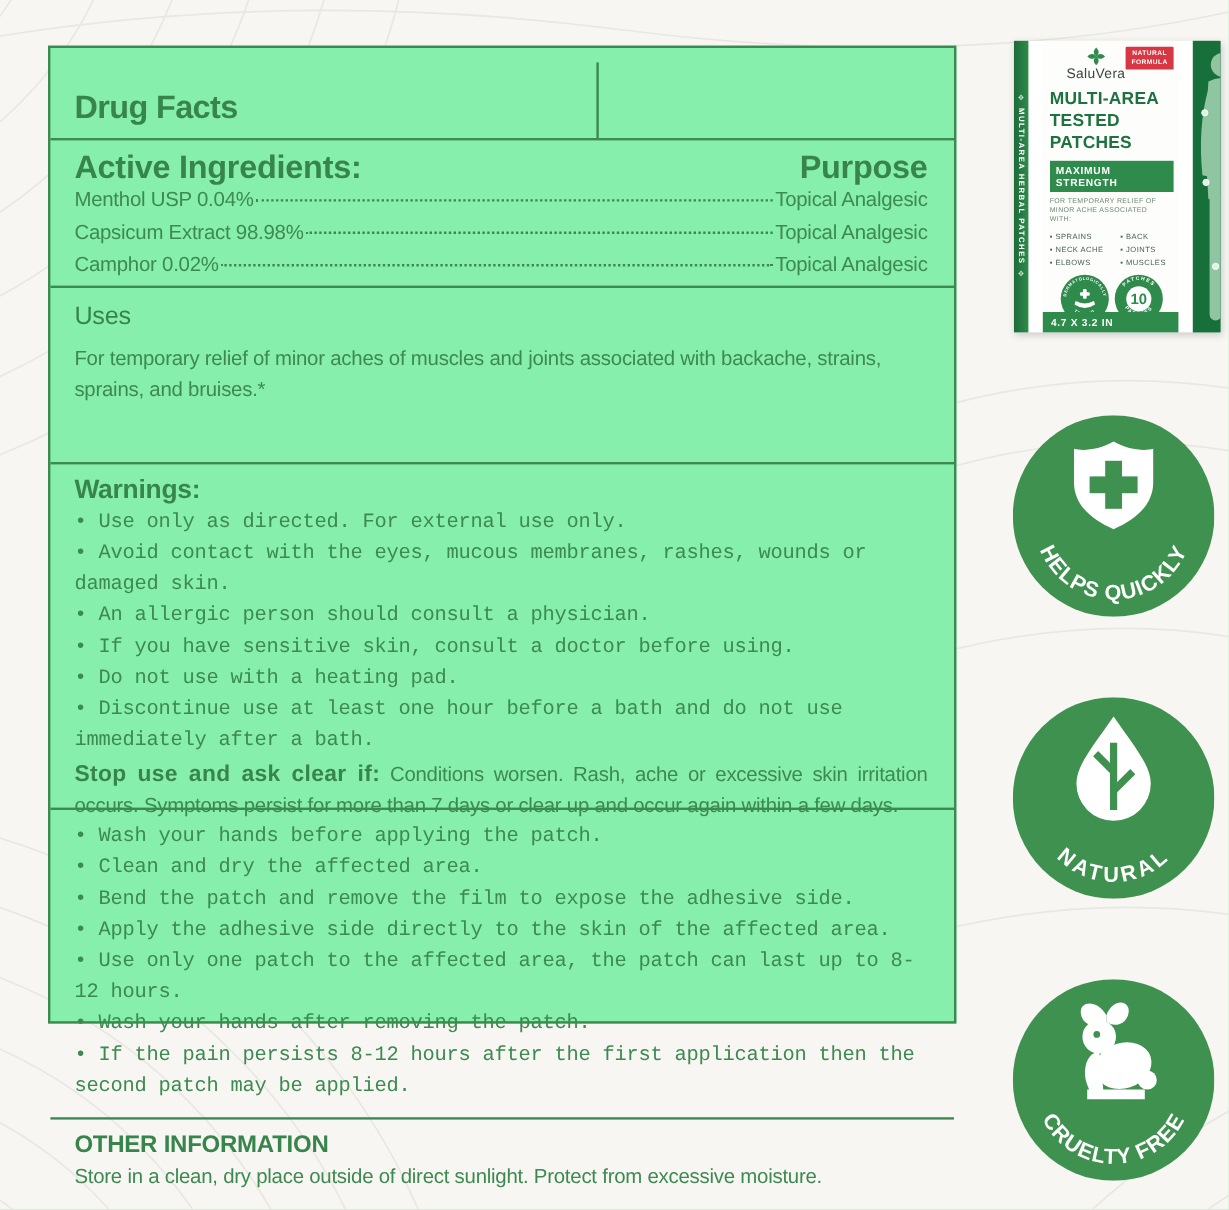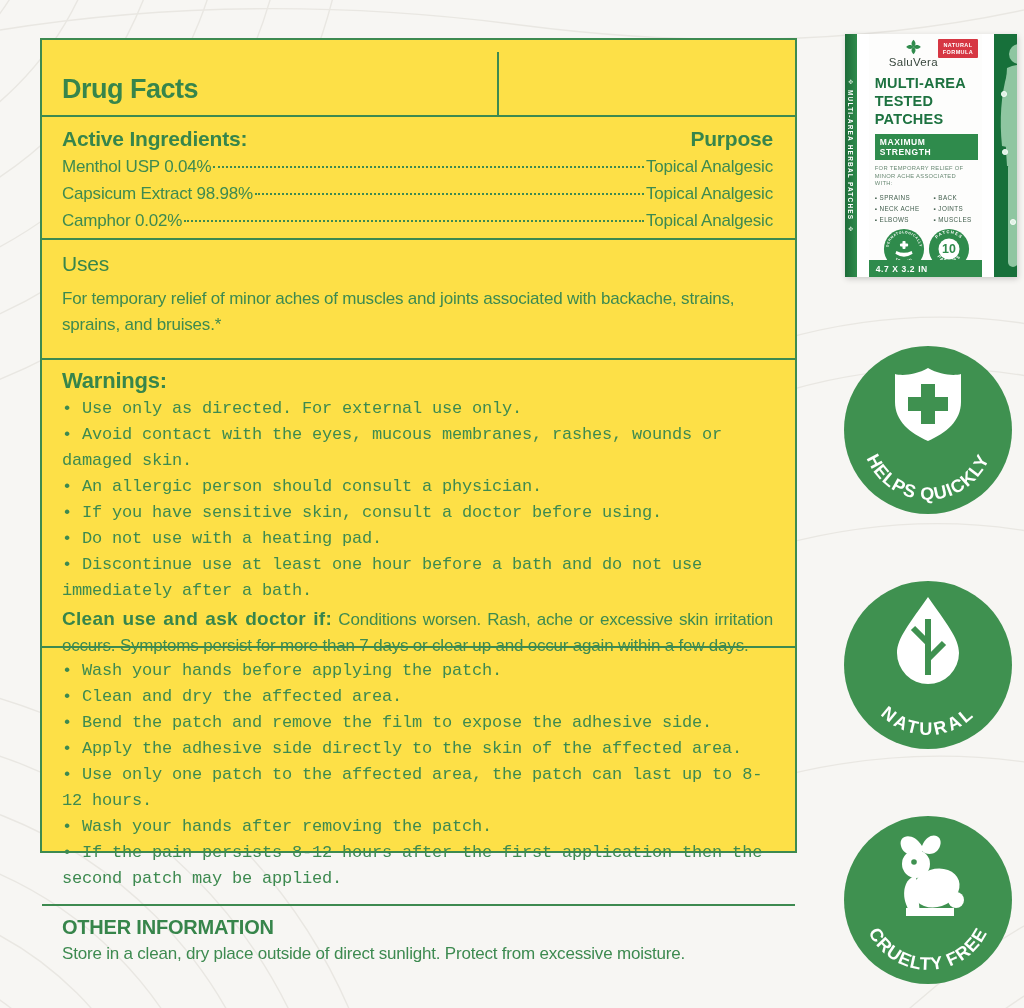--- a/index.html
+++ b/index.html
@@ -8,39 +8,39 @@
     font-family:"Liberation Sans", sans-serif;
     background:#f7f6f3;
     position:relative;
     color:#3d8a50;
   }
   .bg-waves { position:absolute; inset:0; z-index:0; }
 
   
   .panel {
     position:absolute; left:40px; top:38px; width:757px; height:815px;
-    background:#fde047; border:2px solid #3d8a50; z-index:2;
+    background:#86efac; border:2px solid #3d8a50; z-index:2;
     letter-spacing:-0.2px;
   }
   .sec { padding:0 22px 0 20px; position:relative; }
   .sec + .sec { border-top:2px solid #3d8a50; }
   .sec-header { height:75px; display:flex; align-items:flex-end; padding-bottom:10px; }
   .sec-header h1 { font-size:27px; font-weight:bold; color:#37854b; letter-spacing:-0.5px; }
   .vline { position:absolute; left:455px; top:12px; width:2px; height:63px; background:#3d8a50; }
 
   .sec-active { height:123px; padding-top:8px; }
-  .ai-head { display:flex; justify-content:space-between; font-weight:bold; font-size:21px; color:#37854b; line-height:28px; }
+  .ai-head { display:flex; justify-content:space-between; font-weight:bold; font-size:27px; color:#37854b; line-height:28px; }
   .ai-row { display:flex; align-items:baseline; font-size:17px; line-height:27px; }
   .ai-dots { flex:1; border-bottom:2px dotted #3d8a50; margin:0 2px; transform:translateY(-4px); min-width:30px; }
 
   .sec-uses { height:120px; padding-top:12px; }
   .sec-uses h2 { font-size:21px; font-weight:normal; color:#37854b; margin-bottom:10px; }
   .sec-uses p { font-size:17px; line-height:26px; max-width:718px; }
 
-  .sec-warnings { height:288px; padding-top:8px; }
+  .sec-warnings { height:288px; padding-top:8px;margin-top:27px; }
   .sec-warnings h2 { font-size:22px; font-weight:bold; color:#37854b; margin-bottom:2px; }
   ul.plain { list-style:none;font-family:Liberation Mono, monospace; }
   ul.plain li { font-size:17px; line-height:26px; }
   ul.plain li::before { content:"• "; }
   .stopuse { font-size:17px; line-height:26px; text-align:justify; margin-top:2px; }
   .stopuse .lbl { font-weight:bold; font-size:19px; color:#37854b; letter-spacing:0.3px; }
 
   .sec-direction { height:258px; padding-top:10px; }
   .sec-direction h2 { font-size:21px; font-weight:bold; color:#37854b; margin-bottom:2px; }
 
@@ -159,21 +159,21 @@
   <div class="sec sec-warnings">
     <h2>Warnings:</h2>
     <ul class="plain">
       <li>Use only as directed. For external use only.</li>
       <li>Avoid contact with the eyes, mucous membranes, rashes, wounds or damaged skin.</li>
       <li>An allergic person should consult a physician.</li>
       <li>If you have sensitive skin, consult a doctor before using.</li>
       <li>Do not use with a heating pad.</li>
       <li>Discontinue use at least one hour before a bath and do not use immediately after a bath.</li>
     </ul>
-    <p class="stopuse"><span class="lbl">Clean use and ask doctor if:</span><span> Conditions worsen. Rash, ache or excessive skin irritation occurs. Symptoms persist for more than 7 days or clear up and occur again within a few days.</span></p>
+    <p class="stopuse"><span class="lbl">Stop use and ask clear if:</span><span> Conditions worsen. Rash, ache or excessive skin irritation occurs. Symptoms persist for more than 7 days or clear up and occur again within a few days.</span></p>
   </div>
 
   <div class="sec sec-direction">
     <ul class="plain">
       <li>Wash your hands before applying the patch.</li>
       <li>Clean and dry the affected area.</li>
       <li>Bend the patch and remove the film to expose the adhesive side.</li>
       <li>Apply the adhesive side directly to the skin of the affected area.</li>
       <li>Use only one patch to the affected area, the patch can last up to 8-12 hours.</li>
       <li>Wash your hands after removing the patch.</li>

